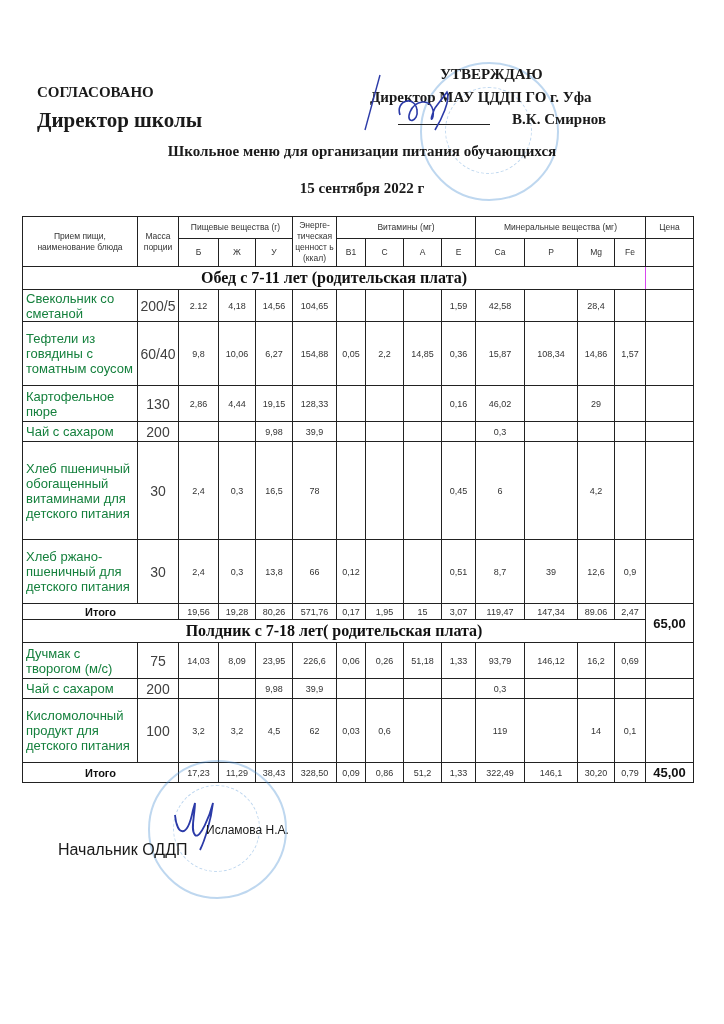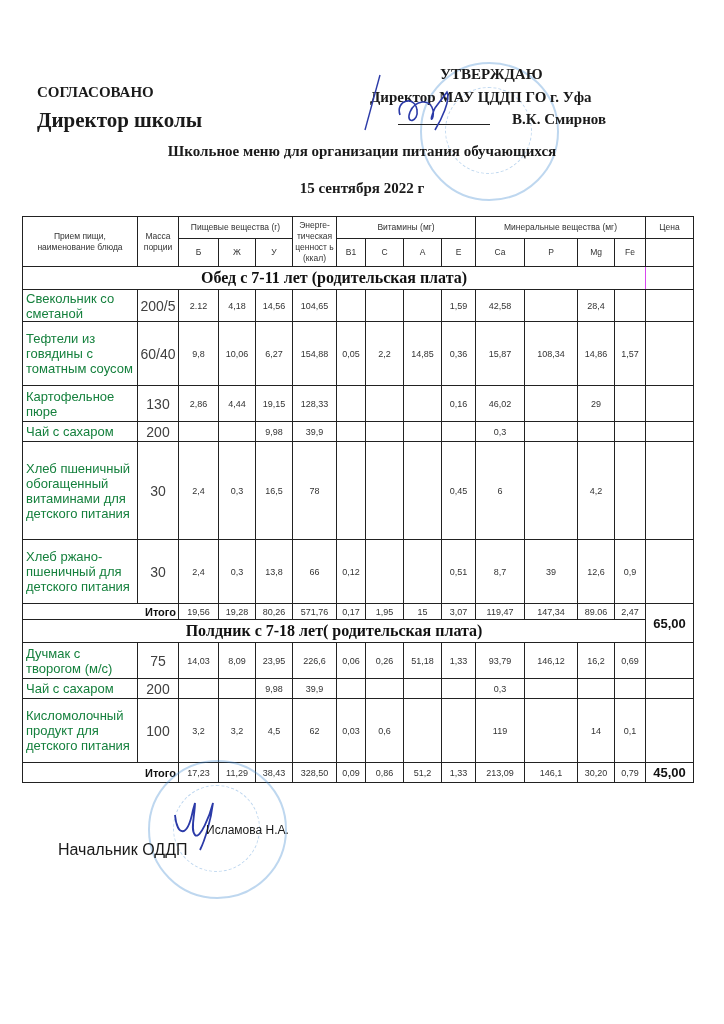--- a/index.html
+++ b/index.html
@@ -14,21 +14,21 @@
   .hdr-right-4 { left: 495px; top: 111px; font-size: 15px; font-weight: bold; margin-left: 17px; }
   .title { left: 0; width: 724px; top: 143px; text-align: center; font-size: 15px; font-weight: bold; }
   .date { left: 0; width: 724px; top: 180px; text-align: center; font-size: 15px; font-weight: bold; }
 
   table.menu { position: absolute; left: 22px; top: 216px; width: 671px; border-collapse: collapse; table-layout: fixed; }
   table.menu td, table.menu th { border: 1px solid #222; padding: 0 2px; font-weight: normal; text-align: center; vertical-align: middle; font-size: 9px; color: #333; }
   table.menu th { font-size: 8.5px; line-height: 11px; }
   table.menu td.name { text-align: left; font-size: 13px; color: #15803d; line-height: 15px; padding-left: 3px; }
   table.menu td.mass { font-size: 14px; color: #404040; }
   table.menu td.section { font-family: "Liberation Serif", serif; font-weight: bold; font-size: 16px; color: #111; height: 22px; border-right: 1px solid #d946ef; }
-  table.menu td.total-label { text-align: right; font-weight: bold; font-size: 11px; color: #111; }
+  table.menu td.total-label { text-align: center; font-weight: bold; font-size: 11px; color: #111; }
   table.menu td.price { font-weight: bold; font-size: 13px; color: #111; }
 
   .stamp { position: absolute; border-radius: 50%; border: 2px solid rgba(70,140,210,0.35); }
   .stamp-inner { position: absolute; border-radius: 50%; border: 1px dashed rgba(70,140,210,0.35); }
   .sig { position: absolute; }
   .footer-label { left: 58px; top: 841px; font-size: 16px; }
   .footer-name { left: 206px; top: 823px; font-size: 12px; }
 </style>
 </head>
 <body>
@@ -276,21 +276,21 @@
     <tr style="height:20px">
       <td colspan="2" class="total-label">Итого</td>
       <td>17,23</td>
       <td>11,29</td>
       <td>38,43</td>
       <td>328,50</td>
       <td>0,09</td>
       <td>0,86</td>
       <td>51,2</td>
       <td>1,33</td>
-      <td>213,09</td>
+      <td>322,49</td>
       <td>146,1</td>
       <td>30,20</td>
       <td>0,79</td>
       <td class="price">45,00</td>
     </tr>
   </tbody>
 </table>
 
 <div class="stamp" style="left:148px; top:760px; width:135px; height:135px;"></div>
 <div class="stamp-inner" style="left:173px; top:785px; width:85px; height:85px;"></div>

